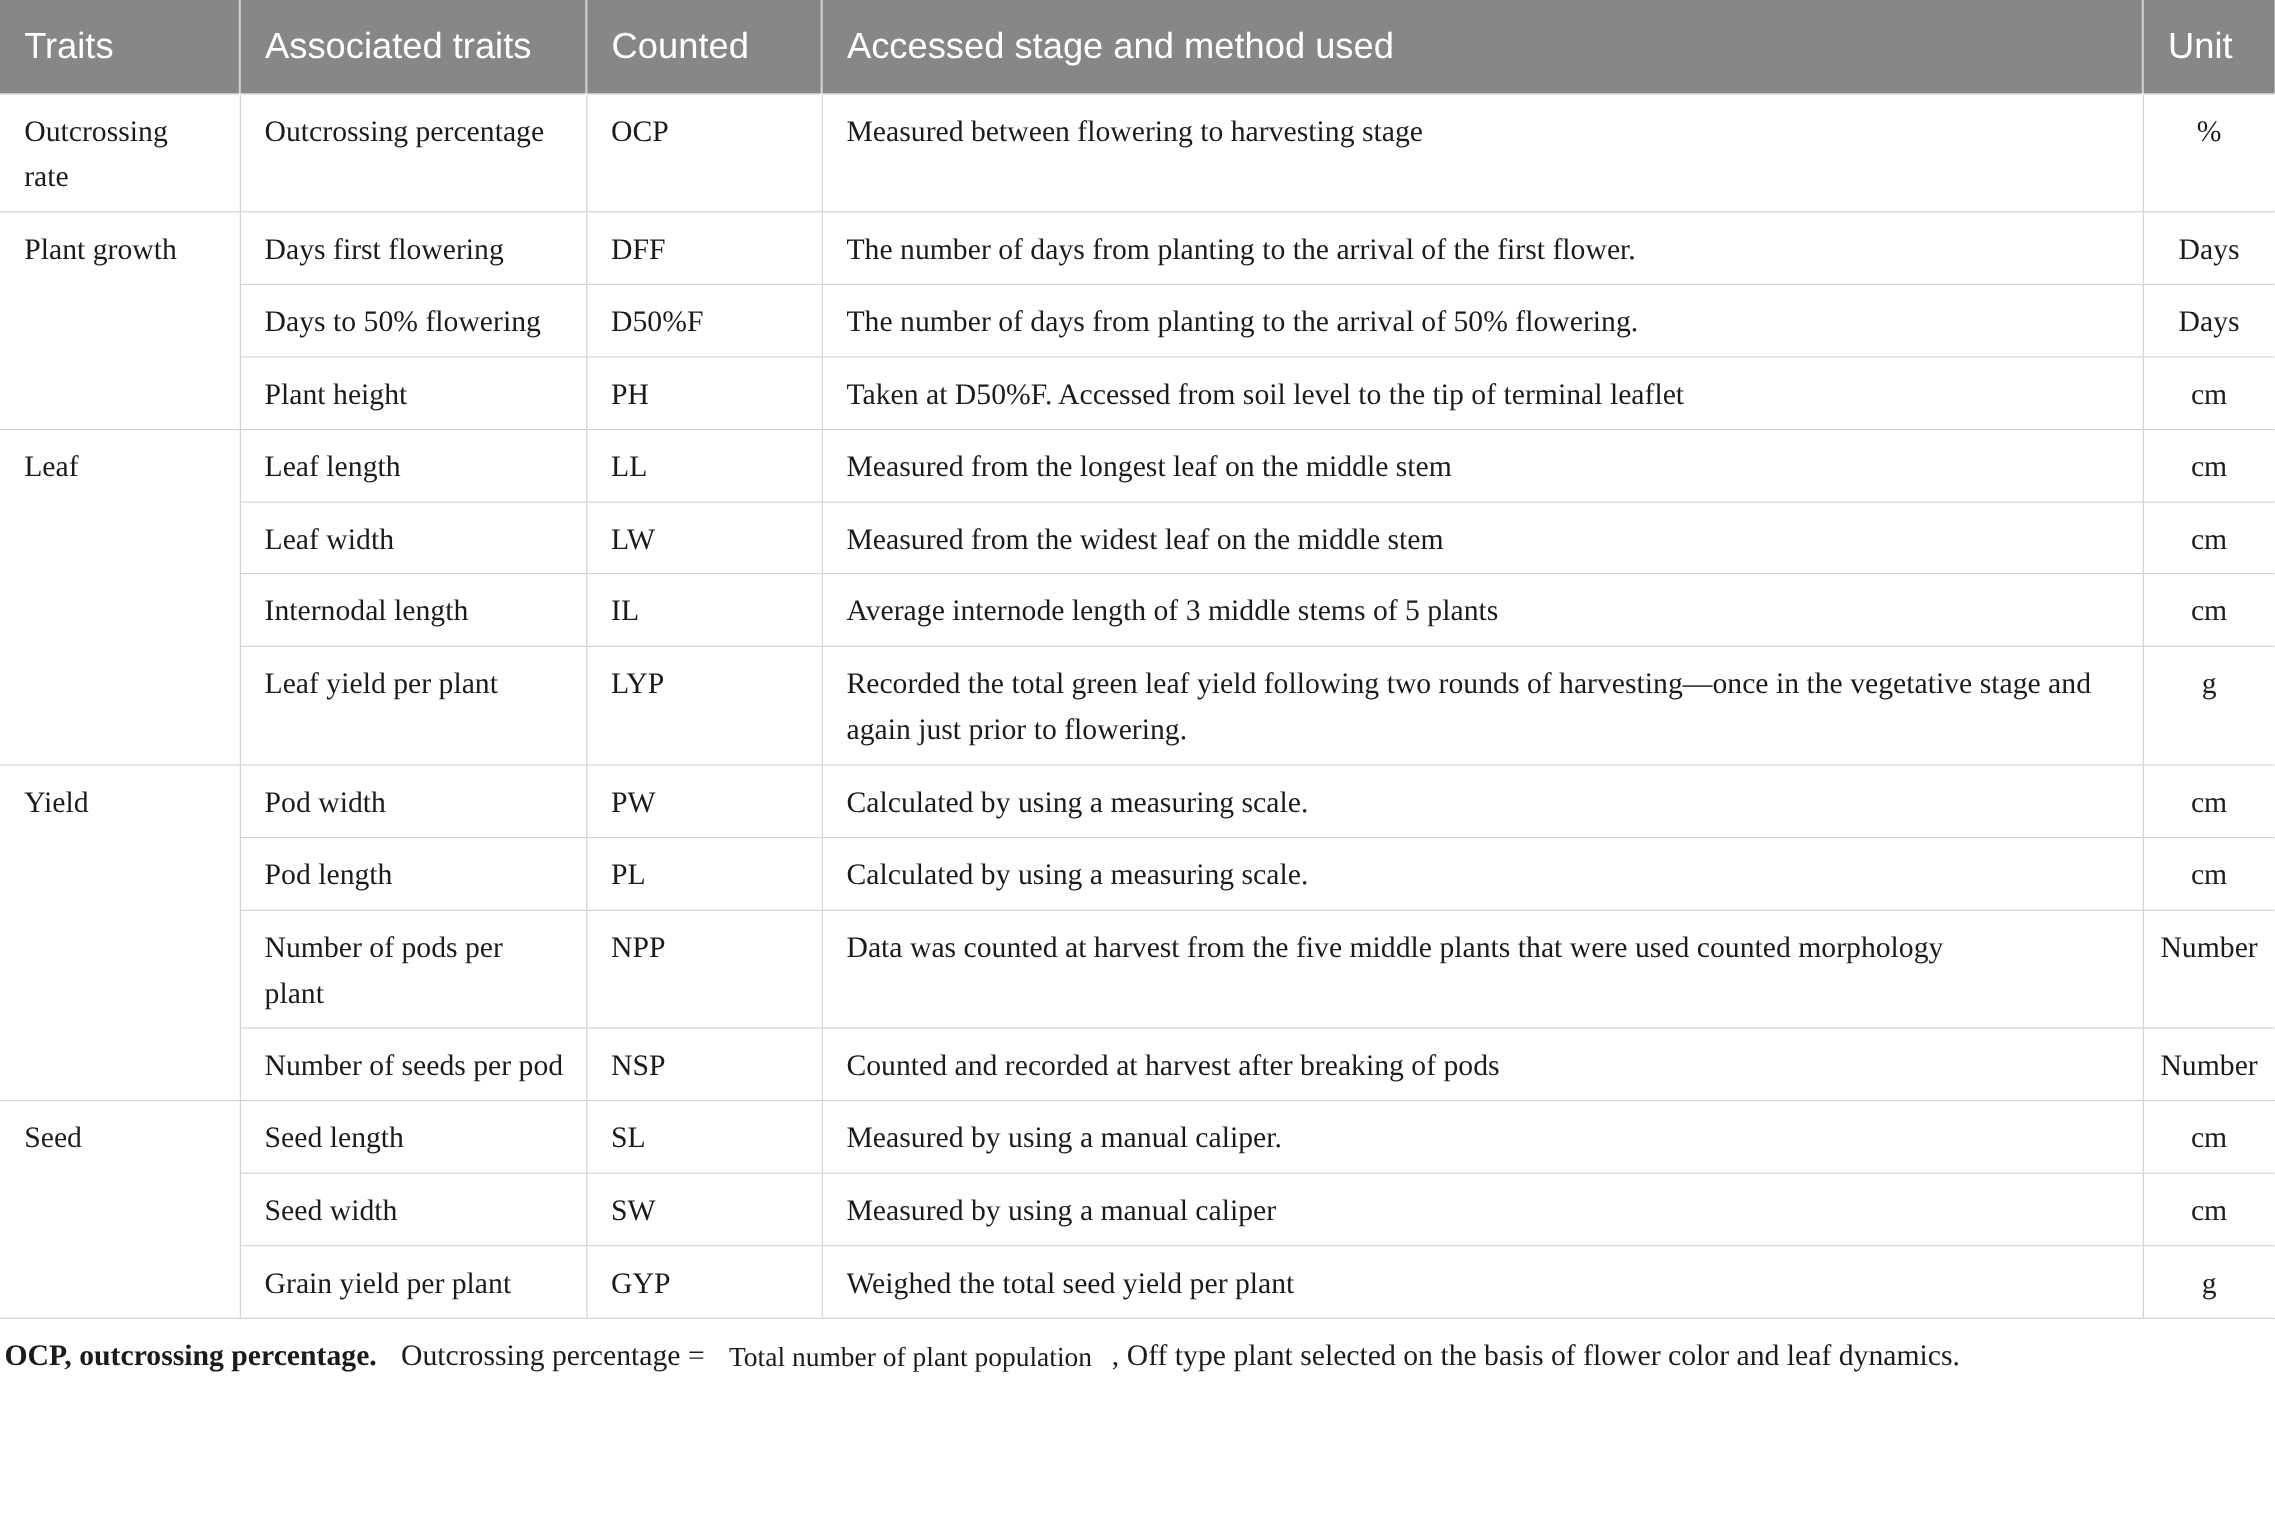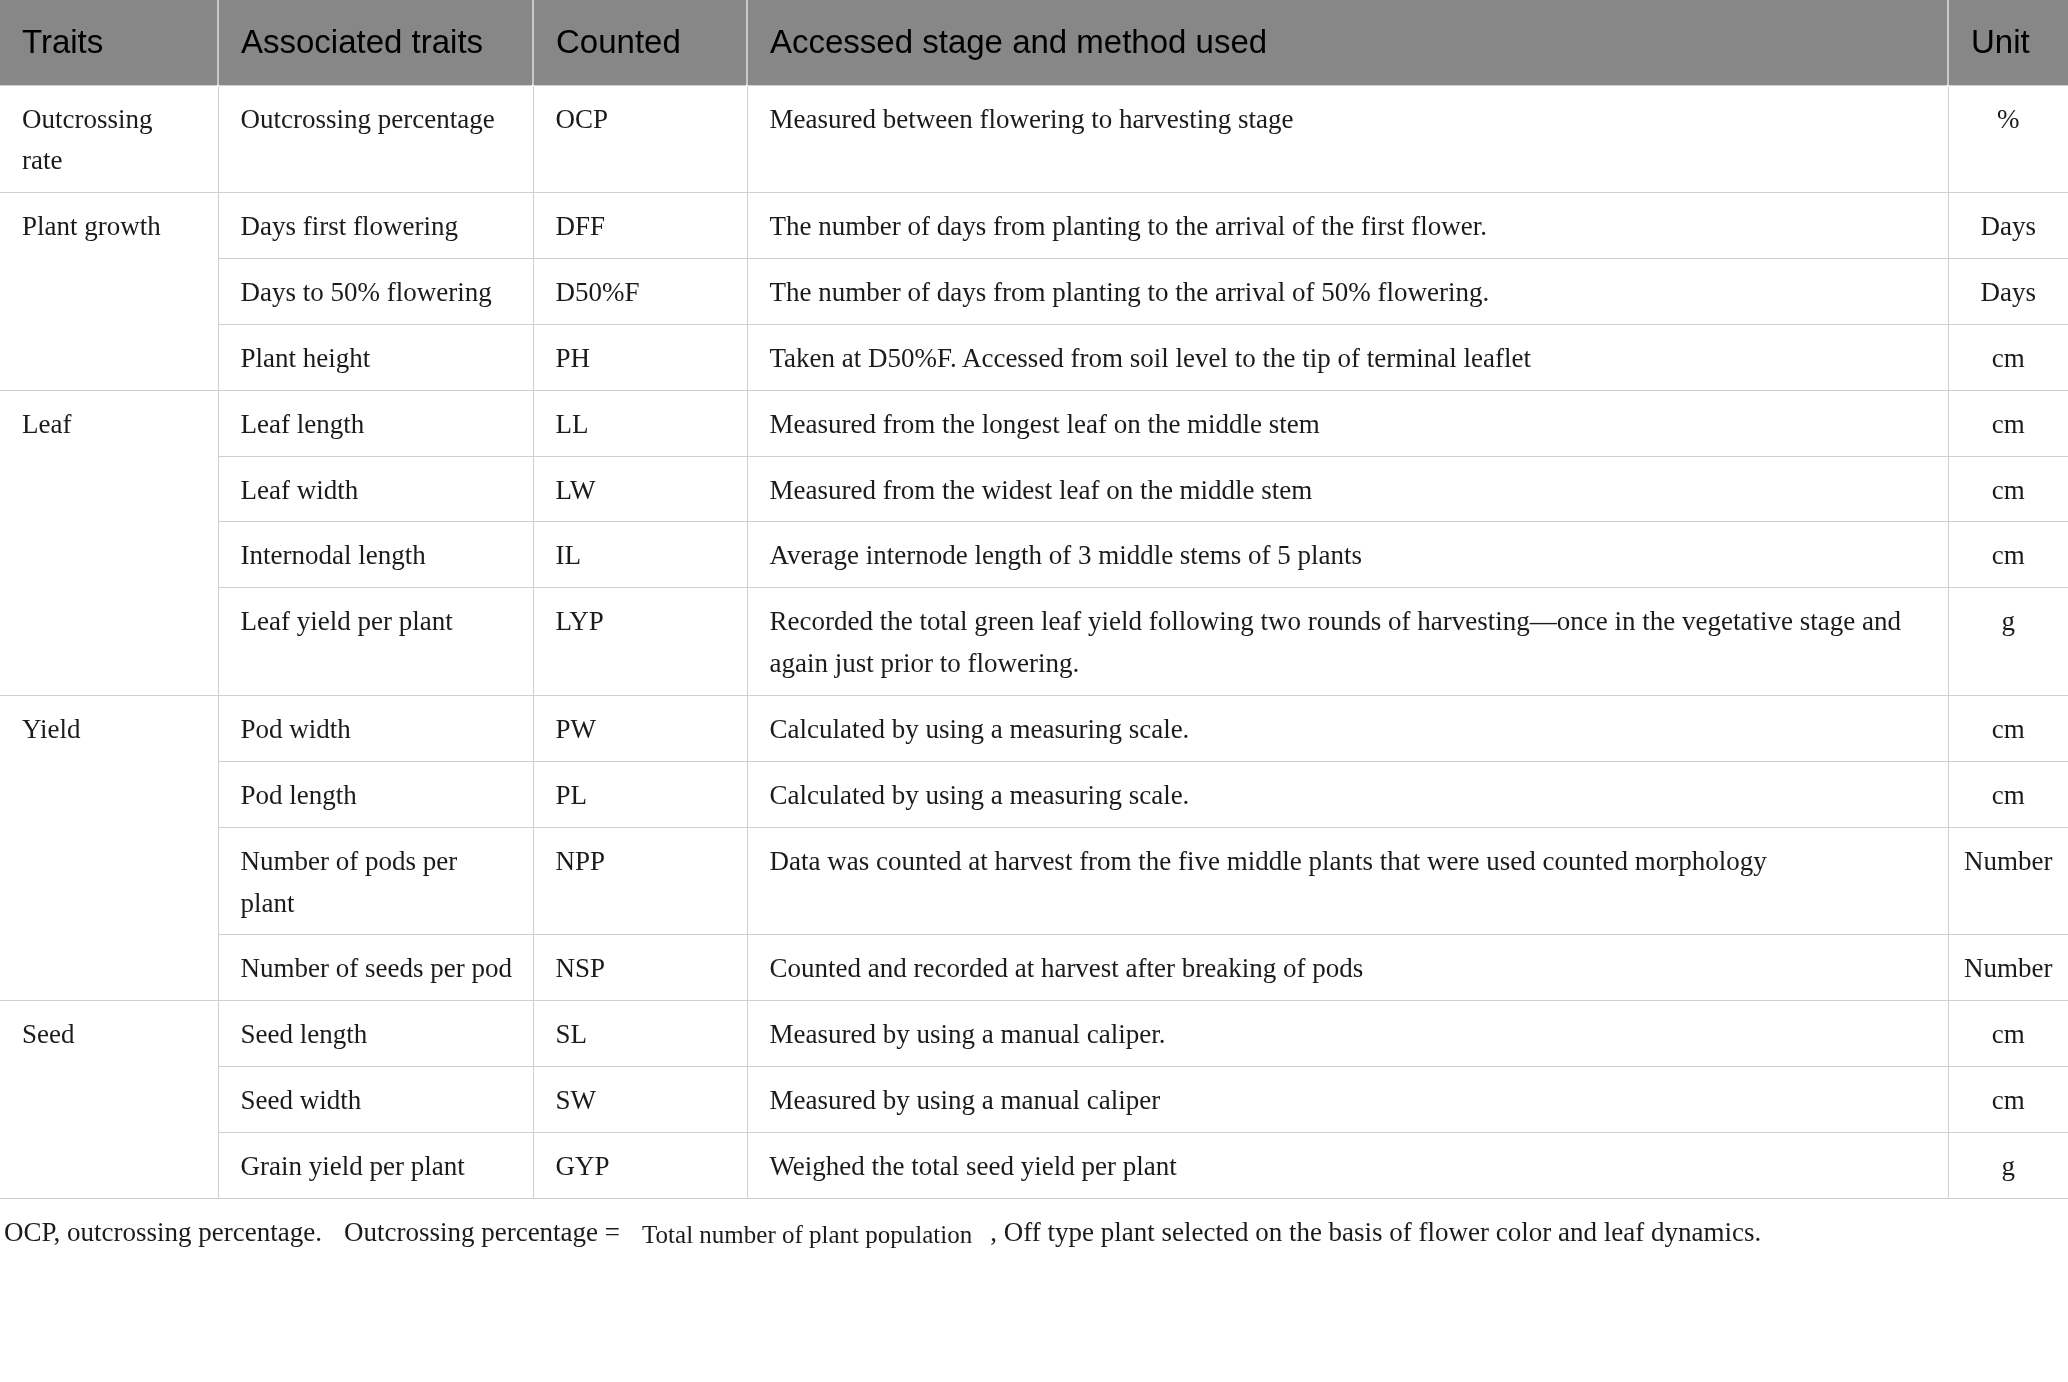--- a/index.html
+++ b/index.html
@@ -10,21 +10,21 @@
     font-family: "Liberation Serif", "DejaVu Serif", serif;
   }
   table.traits-table {
     width: 2068px;
     border-collapse: collapse;
     table-layout: fixed;
     border-bottom: 1px solid #cfcfcf;
   }
   thead th {
     background: #878787;
-    color: #000000;
+    color: #ffffff;
     font-family: "Liberation Sans", "DejaVu Sans", sans-serif;
     font-weight: 400;
     font-size: 33px;
     line-height: 1.35;
     text-align: left;
     vertical-align: top;
     padding: 20px 24px 20px 22px;
   }
   thead th + th {
     border-left: 2px solid rgba(255,255,255,0.55);
@@ -47,21 +47,21 @@
   }
   .footnote {
     font-size: 27px;
     color: #1b1b1b;
     display: flex;
     align-items: center;
     flex-wrap: nowrap;
     padding: 14px 8px 20px 4px;
     white-space: nowrap;
   }
-  .footnote .fn-prefix { margin-right: 22px; }
+  .footnote .fn-prefix { margin-right: 22px; font-weight: bold; }
   .footnote .fn-label { margin-right: 12px; }
   .fraction {
     display: inline-block;
     text-align: center;
     vertical-align: middle;
     font-size: 25px;
     line-height: 1.35;
     margin: 0 10px 0 2px;
   }
   .fraction .num {

